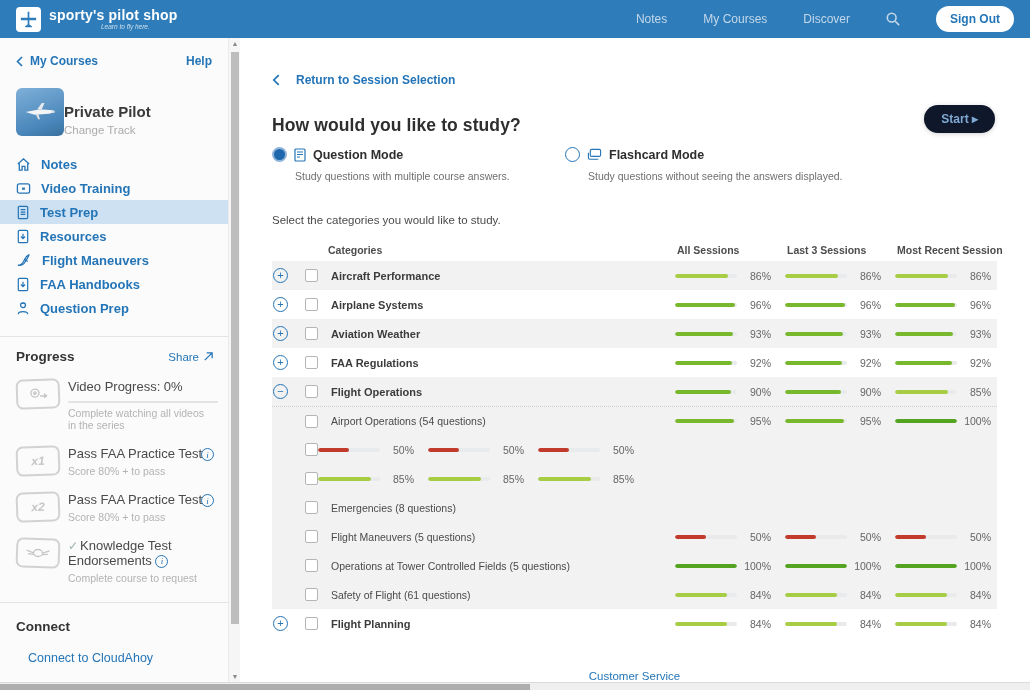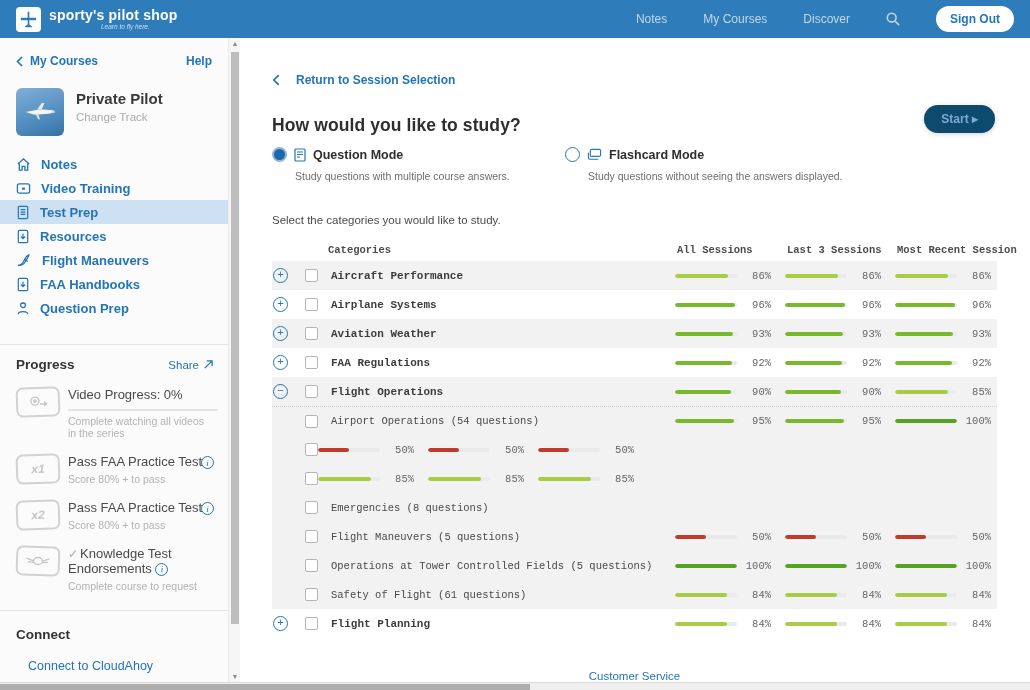--- a/index.html
+++ b/index.html
@@ -26,30 +26,30 @@
   .sb-thumb { position:absolute; left:2px; width:8px; top:14px; height:572px; background:#bdbdbd; }
   .sb-arrow { position:absolute; left:0; width:12px; text-align:center; font-size:7px; color:#8a8a8a; }
   .sb-arrow.up { top:2px; }
   .sb-arrow.down { bottom:2px; }
   .main { flex:1; background:#fff; padding:34px 33px 0 32px; position:relative; overflow:hidden; }
 
   
   .sb-top { display:flex; align-items:center; padding:16px 16px 10px; }
   .blue-link { color:#2475b7; font-weight:bold; font-size:12px; cursor:pointer; display:flex; align-items:center; gap:7px; }
   .sb-top .help { margin-left:auto; }
-  .course-card { display:flex; gap:12px; padding:10px 16px 16px; align-items:flex-start; }
+  .course-card { display:flex; padding:10px 16px 16px; align-items:flex-end; }
   .course-img { width:48px; height:48px; border-radius:6px; background:linear-gradient(160deg,#7fb0d8 0%,#4a87bb 70%,#39719f 100%); flex:none; display:flex; align-items:center; justify-content:center; }
   .course-title { font-size:15px; font-weight:bold; color:#3a3a3a; margin-top:2px; }
   .course-sub { font-size:11.5px; color:#ababab; margin-top:4px; cursor:pointer; }
   .menu { list-style:none; }
   .menu li { display:flex; align-items:center; gap:10px; padding:4px 16px; height:24px; color:#2475b7; font-weight:bold; font-size:13px; cursor:pointer; }
   .menu li.active { background:#cde1f3; }
   .menu li svg { flex:none; }
 
-  .progress-sec { margin-top:24px; border-top:1px solid #e4e4e4; padding:12px 14px 4px 16px; }
+  .progress-sec { margin-top:16px; border-top:1px solid #e4e4e4; padding:12px 14px 4px 16px; }
   .sec-head { display:flex; align-items:center; }
   .sec-title { font-size:13.5px; font-weight:bold; color:#333; }
   .share-link { margin-left:auto; color:#2475b7; font-size:11.5px; display:flex; align-items:center; gap:4px; cursor:pointer; }
   .p-item { display:flex; gap:8px; margin-top:15px; position:relative; }
   .p-badge { width:44px; height:30px; border:2px solid #d2d2d2; border-radius:7px; flex:none; display:flex; align-items:center; justify-content:center; color:#c6c6c6; font-weight:bold; font-style:italic; font-size:12px; transform:rotate(-2deg); }
   .p-body { flex:1; min-width:0; }
   .p-title { font-size:13px; color:#4a4a4a; }
   .p-underline { height:2px; background:#e3e3e3; border-radius:1px; margin:7px 0 2px; width:150px; }
   .p-sub { font-size:10.5px; color:#b3b3b3; margin-top:4px; }
   .info-dot { width:13px; height:13px; border:1.2px solid #2475b7; border-radius:50%; color:#2475b7; font-size:9px; font-style:italic; font-family:"Liberation Serif",serif; display:inline-flex; align-items:center; justify-content:center; flex:none; cursor:pointer; }
@@ -57,31 +57,31 @@
   .check-mark { color:#9fb3ab; font-size:12px; margin-right:2px; }
 
   .connect-sec { margin-top:14px; border-top:1px solid #e4e4e4; padding:14px 16px; }
   .connect-links { margin:16px 0 0 12px; display:flex; flex-direction:column; gap:19px; }
   .connect-links a { color:#2475b7; font-size:12.5px; cursor:pointer; }
 
   
   .back-link { display:inline-flex; }
   .study-head { display:flex; align-items:center; margin-top:25px; }
   .study-head h1 { font-size:17.5px; color:#2e2e2e; letter-spacing:.1px; }
-  .start-btn { position:absolute; right:35px; top:67px; background:#0c4a6e; border:none; border-radius:16px; box-shadow:0 1px 5px rgba(0,0,0,.18); color:#7fa8d2; font-weight:bold; font-size:12px; padding:7px 17px; cursor:pointer;text-align:center; }
+  .start-btn { position:absolute; right:35px; top:67px; background:#0f172a; border:none; border-radius:16px; box-shadow:0 1px 5px rgba(0,0,0,.18); color:#7fa8d2; font-weight:bold; font-size:12px; padding:7px 17px; cursor:pointer;text-align:center; }
   .modes { display:flex; margin-top:11px; }
   .mode { width:293px; }
   .mode-top { display:flex; align-items:center; gap:7px; }
   .radio { width:15px; height:15px; border:1.5px solid #2475b7; border-radius:50%; flex:none; }
   .mode.selected .radio { background:#1d67ac; border:2px solid #8fb4da; }
   .mode-label { font-size:12.5px; font-weight:bold; color:#2e2e2e; }
   .mode-desc { font-size:10.5px; color:#6f6f6f; margin:8px 0 0 23px; }
   .select-prompt { margin-top:32px; font-size:11.5px; color:#4a4a4a; }
 
-  .cat-table { margin-top:13px; width:725px;font-family:Liberation Mono, monospace; }
+  .cat-table { margin-top:13px; width:725px; }
   .thead { display:flex; align-items:center; height:22px; font-size:10.5px; font-weight:bold; color:#4c4c4c; }
   .th-cat { margin-left:56px; flex:1; }
   .th-cells { display:flex; gap:8px; width:322px; }
   .th-cells span { width:102px; padding-left:2px; white-space:nowrap; }
   .trow { display:flex; align-items:center; height:29px; }
   .trow.shaded { background:#f2f2f2; }
   .trow.first-child { border-top:1px dotted #cfcfcf; }
   .expander { width:15px; height:15px; margin-left:1px; border:1.3px solid #2475b7; border-radius:50%; color:#2475b7; font-size:11px; line-height:12px; text-align:center; flex:none; cursor:pointer; }
   .cbx { width:13px; height:13px; border:1px solid #b5b5b5; border-radius:2px; background:#fff; margin-left:17px; flex:none; cursor:pointer; }
   .rlabel { margin-left:13px; flex:1; font-size:11px; font-weight:bold; color:#3c3c3c; white-space:nowrap; overflow:hidden; }

